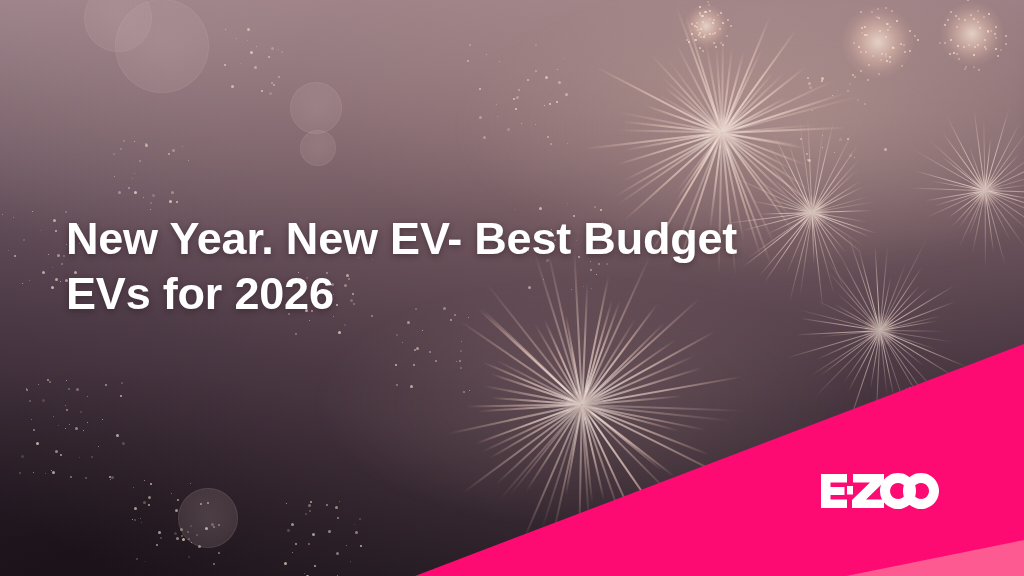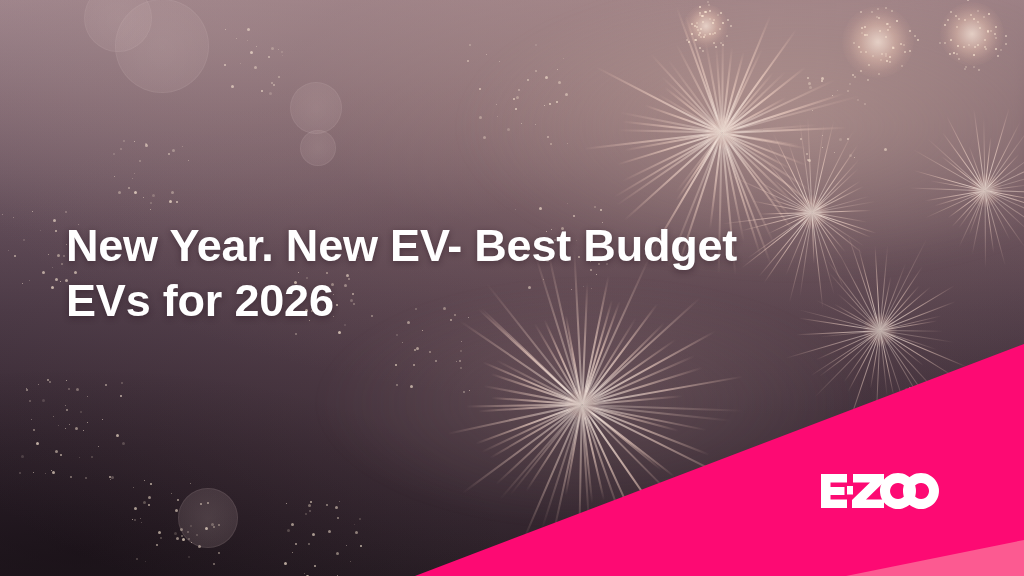--- a/index.html
+++ b/index.html
@@ -76,21 +76,20 @@
   
   .headline{
     position:absolute;left:66px;top:212px;width:860px;
     color:#ffffff;
     font-size:45px;
     font-weight:bold;
     line-height:1.22;
     letter-spacing:-.2px;
     text-shadow:0 2px 6px rgba(40,20,32,.45);
     white-space:pre-line;
-    margin-top:7px;
   }
 
   
   .band{
     position:absolute;inset:0;
     background:#fd0a73;
     clip-path:polygon(100% 344px, 100% 576px, 415px 576px);
   }
   .band-light{
     position:absolute;inset:0;

